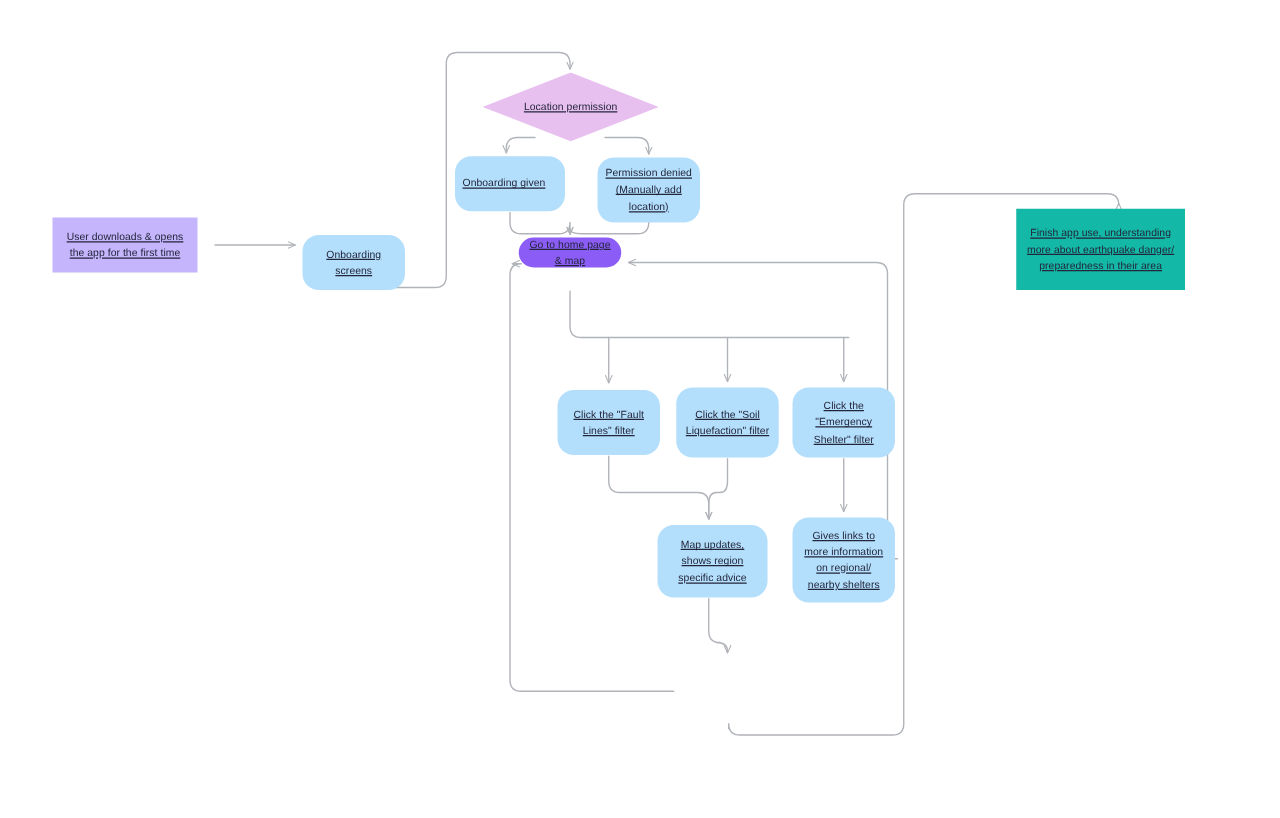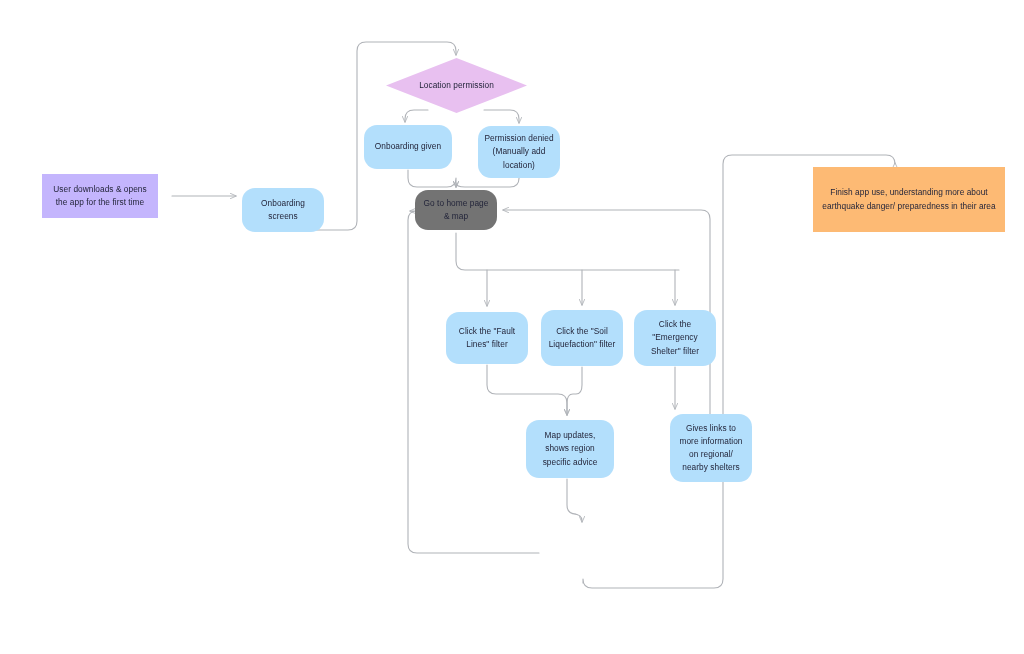--- a/index.html
+++ b/index.html
@@ -22,28 +22,29 @@
     left: 0;
     top: 0;
     width: 1024px;
     height: 654px;
   }
   .node {
     position: absolute;
     box-sizing: border-box;
     display: flex;
     align-items: center;
-    justify-content: center;
+    justify-content: flex-start;
     text-align: center;
     color: #23253a;
     font-size: 8.3px;
     line-height: 1.58;
     letter-spacing: 0.05px;
     padding: 2px 6px;
     z-index: 2;
+    text-decoration: underline;
   }
   .node-rect { border-radius: 0; }
   .node-round { border-radius: 13px; }
   .node-diamond {
     background: transparent;
     padding: 0;
   }
   .diamond-shape {
     position: absolute;
     left: 0;
@@ -131,42 +132,42 @@
   </div>
 
   <div class="node node-round" style="left:364px; top:125px; width:88px; height:44px; background:#b3dffc;">
     <span>Onboarding given</span>
   </div>
 
   <div class="node node-round" style="left:478px; top:126px; width:82px; height:52px; background:#b3dffc;">
     <span>Permission denied (Manually add location)</span>
   </div>
 
-  <div class="node node-round" style="left:415px; top:190px; width:82px; height:40px; background:#737373;">
+  <div class="node node-round" style="left:415px; top:190px; width:82px; height:24px; background:#8b5cf6;">
     <span>Go to home page &amp; map</span>
   </div>
 
   <div class="node node-round" style="left:446px; top:312px; width:82px; height:52px; background:#b3dffc;">
     <span>Click the "Fault Lines" filter</span>
   </div>
 
   <div class="node node-round" style="left:541px; top:310px; width:82px; height:56px; background:#b3dffc;">
     <span>Click the "Soil Liquefaction" filter</span>
   </div>
 
   <div class="node node-round" style="left:634px; top:310px; width:82px; height:56px; background:#b3dffc;">
     <span>Click the "Emergency Shelter" filter</span>
   </div>
 
   <div class="node node-round" style="left:526px; top:420px; width:88px; height:58px; background:#b3dffc;">
     <span>Map updates, shows region specific advice</span>
   </div>
 
-  <div class="node node-round" style="left:634px; top:414px; width:82px; height:68px; background:#b3dffc;margin-left:36px;">
+  <div class="node node-round" style="left:634px; top:414px; width:82px; height:68px; background:#b3dffc;">
     <span>Gives links to more information on regional/ nearby shelters</span>
   </div>
 
 
-  <div class="node node-rect" style="left:813px; top:167px; width:192px; height:65px; background:#fdba74;">
+  <div class="node node-rect" style="left:813px; top:167px; width:135px; height:65px; background:#14b8a6;">
     <span>Finish app use, understanding more about earthquake danger/ preparedness in their area</span>
   </div>
 
 </div>
 
 </body></html>

